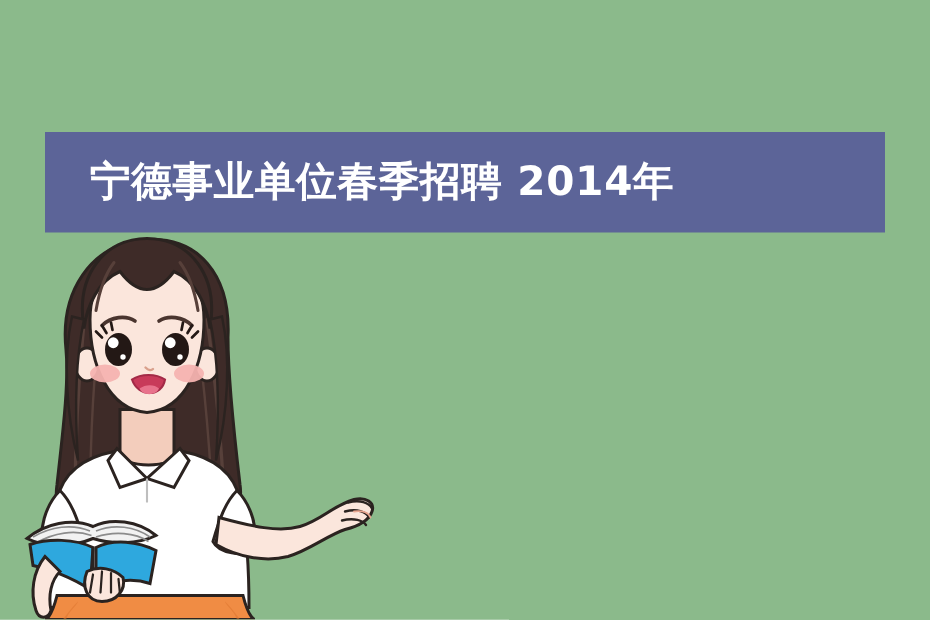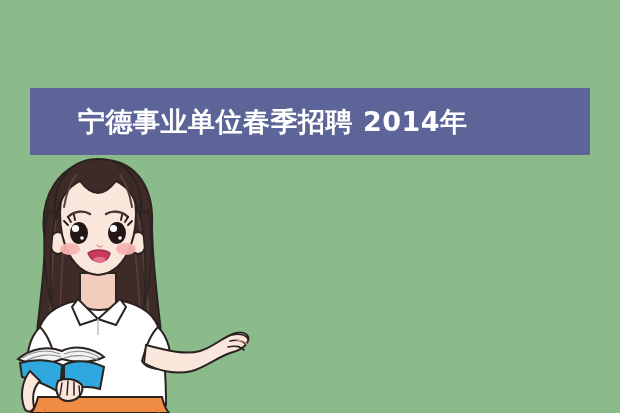--- a/index.html
+++ b/index.html
@@ -23,21 +23,21 @@
   #title-banner {
     position: absolute;
     left: 30px;
     top: 88px;
     width: 560px;
     height: 67px;
     background: #5C6498;
     display: flex;
     align-items: center;
     box-sizing: border-box;
-    padding-left: 48px;
+    padding-left: 30px;
   }
   #title-text {
     color: #FFFFFF;
     font-family: "DejaVu Sans", "Liberation Sans", sans-serif;
     font-size: 27px;
     font-weight: bold;
     letter-spacing: 0.5px;
     white-space: nowrap;
     line-height: 1;
   }

